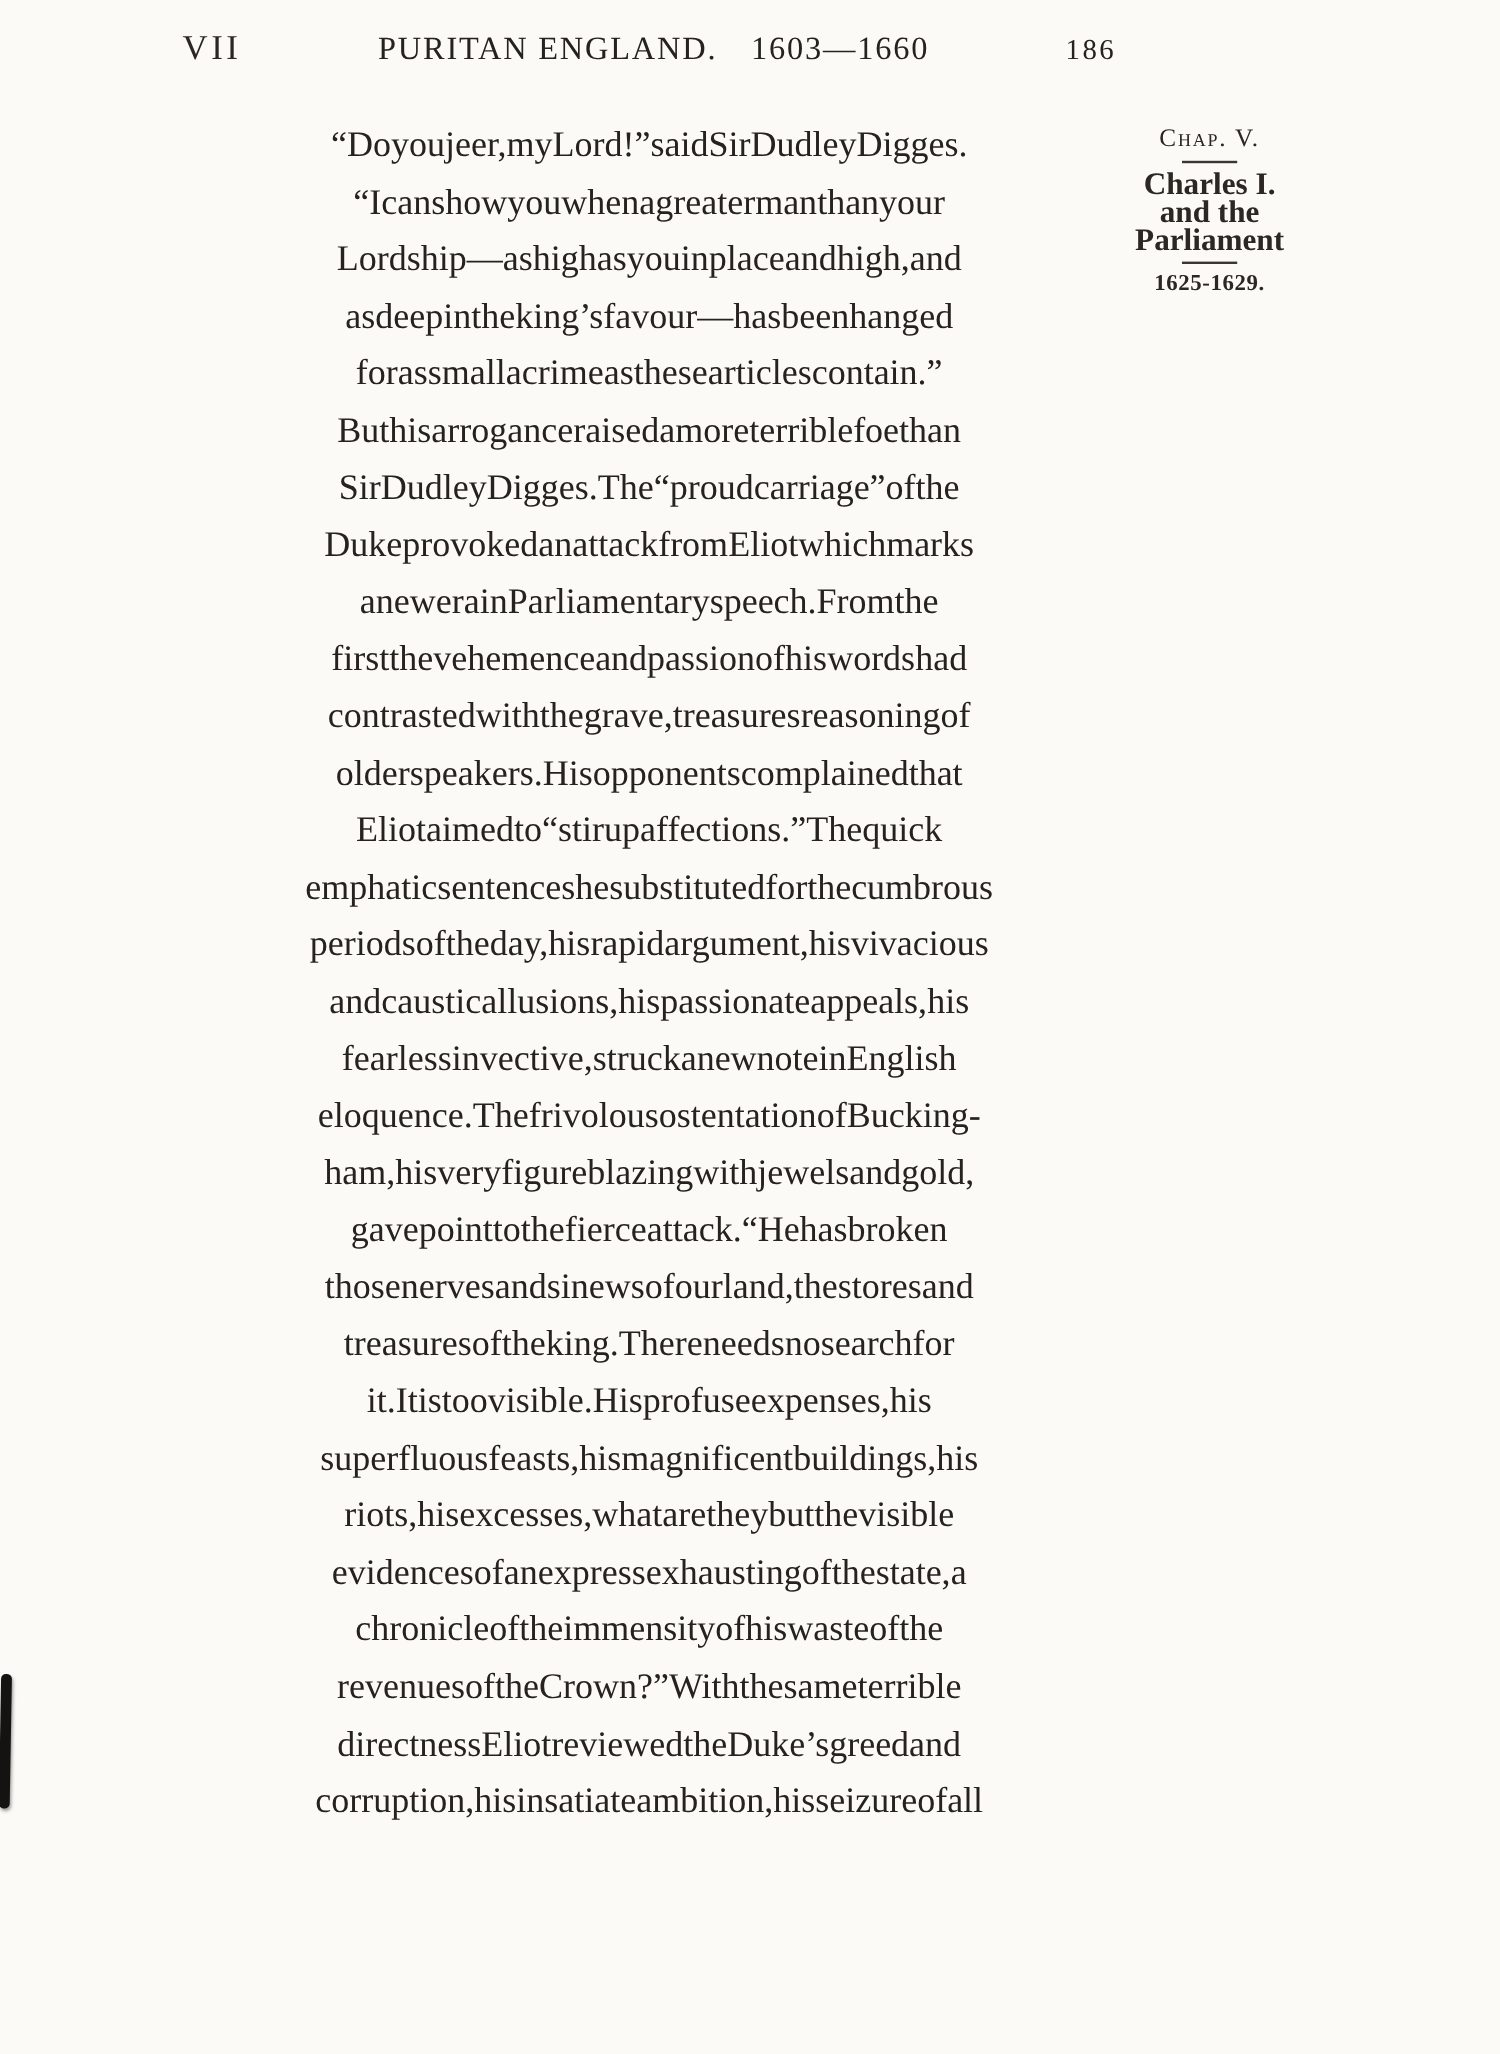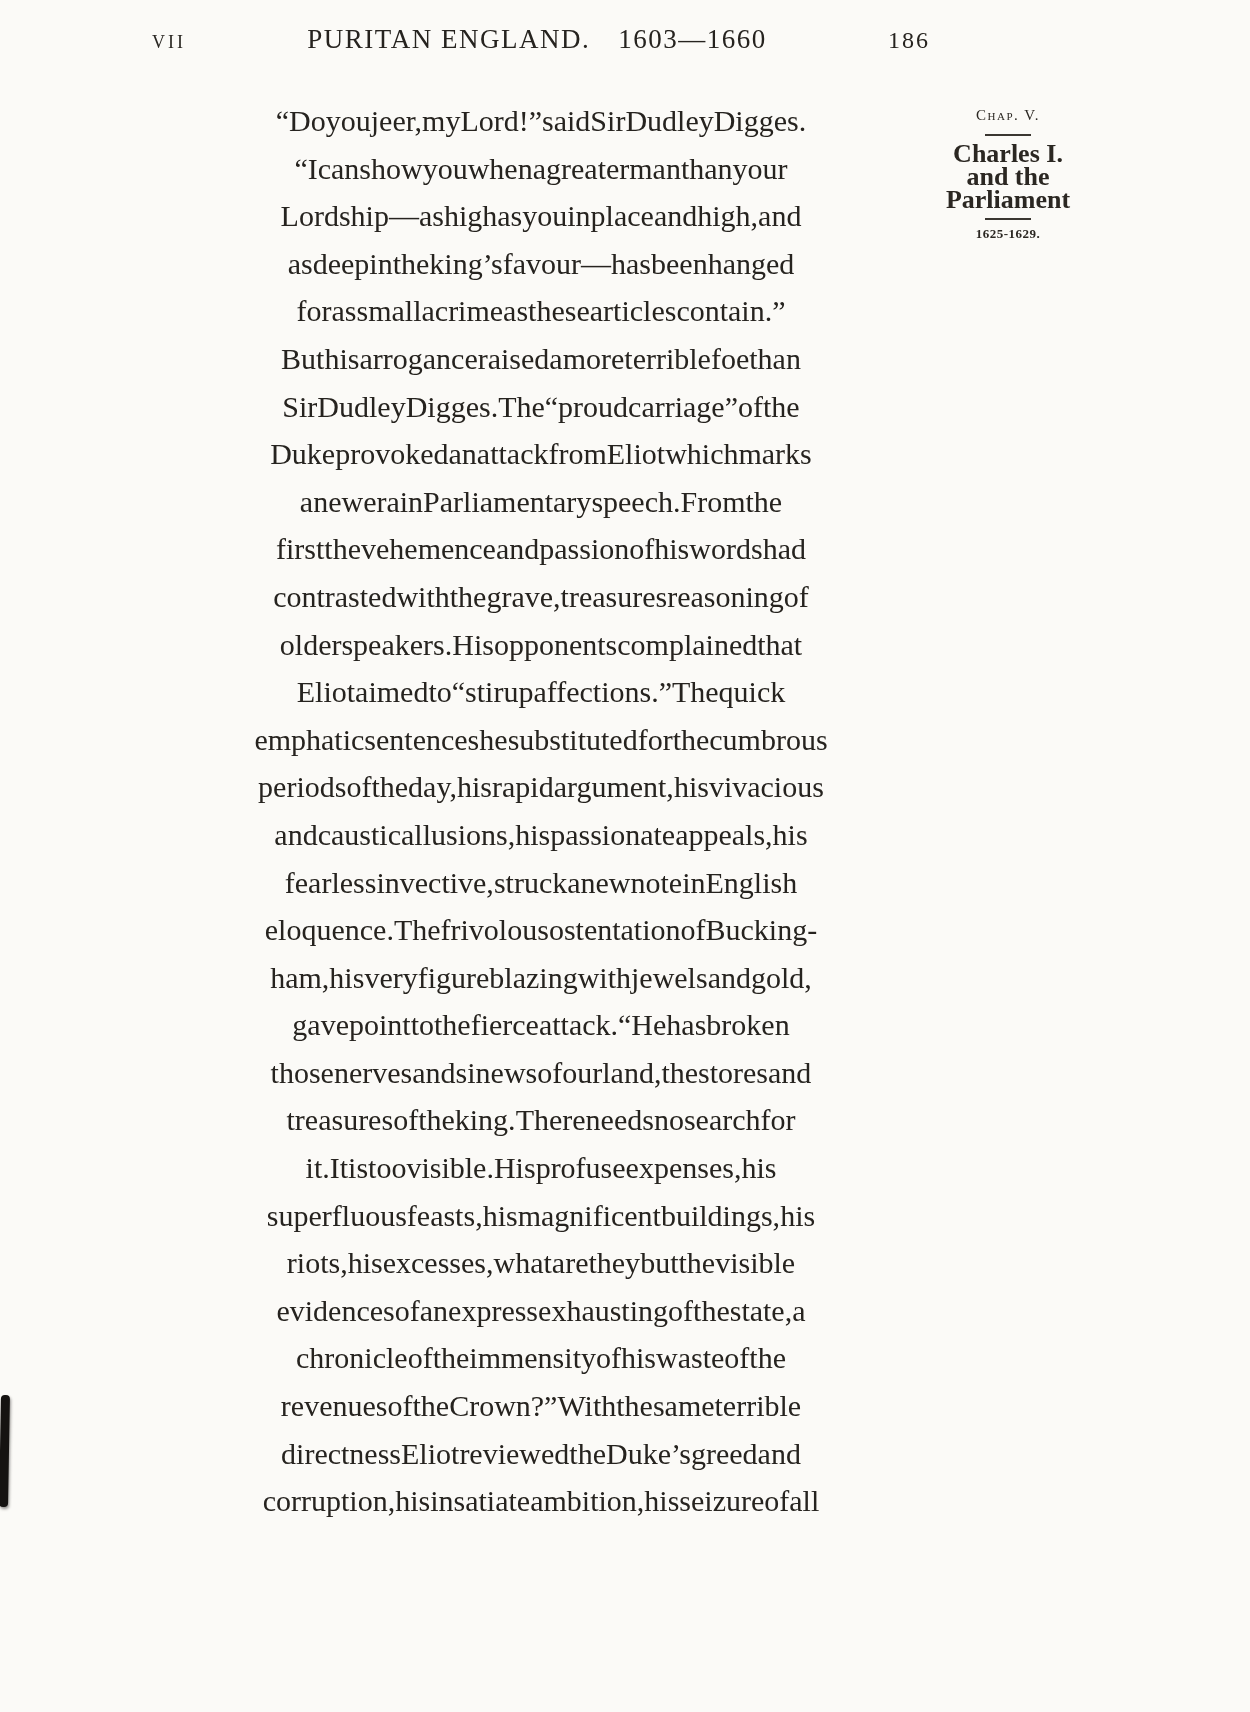--- a/index.html
+++ b/index.html
@@ -9,44 +9,44 @@
     background:#fbfaf7;
     font-family:"Liberation Serif", serif;
     color:#26231f;
     overflow:hidden;
   }
   
   .header{
     position:absolute;left:152px;top:24px;width:778px;
     display:flex;align-items:baseline;
   }
-  .chap-num{font-size:18px;letter-spacing:3px;color:#2a2723;}
+  .chap-num{font-size:29px;letter-spacing:3px;color:#2a2723;}
   .header-center{flex:1;display:flex;justify-content:center;gap:28px;
     font-size:27px;letter-spacing:1.5px;color:#26231f;}
   .page-num{font-size:24px;letter-spacing:2px;}
   
   .body-col{
     position:absolute;left:152px;top:97px;width:778px;
     font-size:30px;
   }
   .text-line{
     display:flex;justify-content:center;
     height:47.6px;line-height:47.6px;
     align-items:baseline;
   }
   .text-line span{white-space:pre;}
   
   .margin-notes{
     position:absolute;left:938px;top:103px;width:140px;
     text-align:center;color:#2b2722;
   }
-  .chap{font-size:15px;font-variant:small-caps;letter-spacing:1.5px;line-height:24px;}
+  .chap{font-size:21px;font-variant:small-caps;letter-spacing:1.5px;line-height:24px;}
   .rule{width:46px;border-top:2px solid #3a3631;margin:7px auto 6px auto;}
   .note-line{font-size:26px;font-weight:bold;line-height:23px;}
-  .date{font-size:13px;font-weight:bold;margin-top:6px;letter-spacing:0.5px;font-family:Liberation Serif, serif;}
+  .date{font-size:19px;font-weight:bold;margin-top:6px;letter-spacing:0.5px;font-family:Liberation Serif, serif;}
   
   .smudge{
     position:absolute;left:0;top:1395px;width:9px;height:112px;
     background:#151311;border-radius:4px;
     box-shadow:1px 2px 3px rgba(20,18,16,0.45);
     transform:rotate(1deg);
   }
 </style>
 </head>
 <body>

